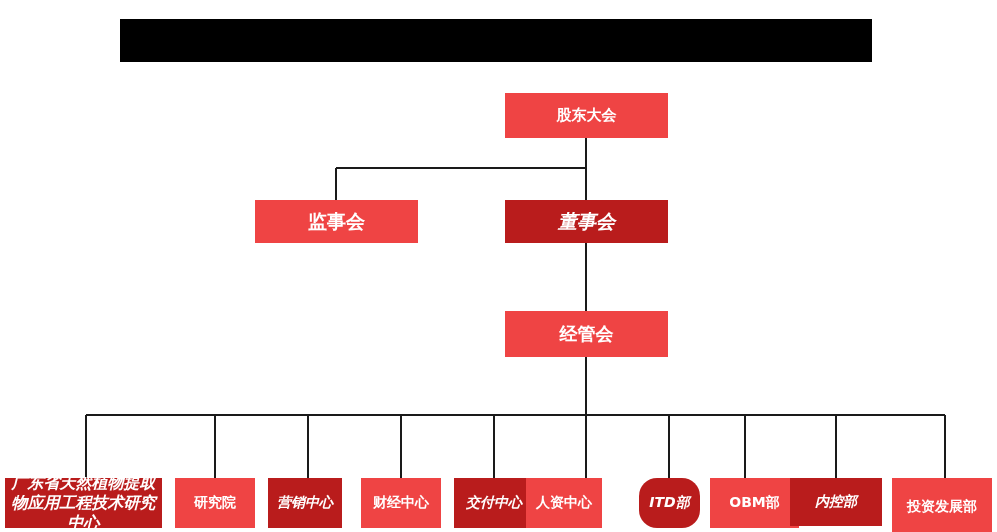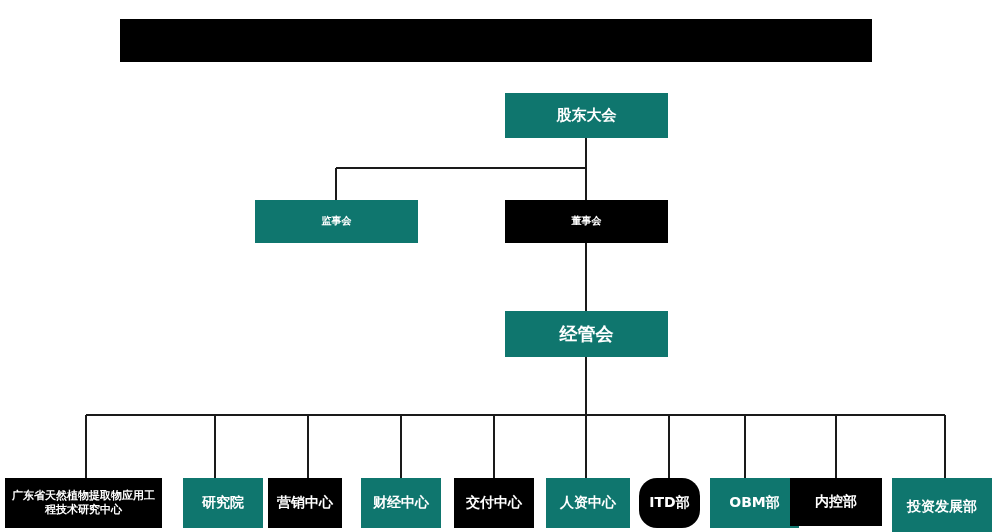--- a/index.html
+++ b/index.html
@@ -55,28 +55,28 @@
     box-sizing: border-box;
     display: flex;
     align-items: center;
     justify-content: center;
     text-align: center;
     color: #ffffff;
     font-weight: bold;
     line-height: 1.25;
     padding: 2px 3px;
   }
-  .node.dark  { background: #0f766e; }
-  .node.light { background: #000000; }
+  .node.dark  { background: #ef4444; }
+  .node.light { background: #b91c1c; font-style: italic; }
 
   .node-lvl1 { font-size: 15px; }
-  .node-lvl2 { font-size: 10px; text-align: right; }
+  .node-lvl2 { font-size: 19px; text-align: right; }
   .node-lvl3 { font-size: 18px; }
   .node-dept { font-size: 14px; }
-  .node-dept.small-text { font-size: 11px; font-weight: bold; }
+  .node-dept.small-text { font-size: 16px; font-weight: bold; }
 </style>
 </head>
 <body>
 
 <div id="chart-canvas">
 
   <div class="title-banner"></div>
 
   <svg class="connectors" width="997" height="532" viewBox="0 0 997 532">
     <g stroke="#1a1a1a" stroke-width="2.2" fill="none" shape-rendering="crispEdges">
@@ -111,29 +111,29 @@
   <div class="node node-lvl1 dark" style="left:505px; top:93px; width:163px; height:45px;">股东大会</div>
 
   <div class="node node-lvl2 dark" style="left:255px; top:200px; width:163px; height:43px;">监事会</div>
 
   <div class="node node-lvl2 light" style="left:505px; top:200px; width:163px; height:43px;">董事会</div>
 
   <div class="node node-lvl3 dark" style="left:505px; top:311px; width:163px; height:46px;">经管会</div>
 
   <div class="node node-dept light small-text" style="left:5px; top:478px; width:157px; height:50px;">广东省天然植物提取物应用工程技术研究中心</div>
 
-  <div class="node node-dept dark" style="left:175px; top:478px; width:80px; height:50px;margin-left:8px;">研究院</div>
+  <div class="node node-dept dark" style="left:175px; top:478px; width:80px; height:50px;">研究院</div>
 
   <div class="node node-dept light" style="left:268px; top:478px; width:74px; height:50px;">营销中心</div>
 
   <div class="node node-dept dark" style="left:361px; top:478px; width:80px; height:50px;">财经中心</div>
 
   <div class="node node-dept light" style="left:454px; top:478px; width:80px; height:50px;text-align:center;">交付中心</div>
 
-  <div class="node node-dept dark" style="left:546px; top:478px; width:84px; height:50px;">人资中心</div>
+  <div class="node node-dept dark" style="left:526px; top:478px; width:76px; height:50px;">人资中心</div>
 
   <div class="node node-dept light" style="left:639px; top:478px; width:61px; height:50px;border-radius:18px;">ITD部</div>
 
   <div class="node node-dept dark" style="left:710px; top:478px; width:89px; height:50px;">OBM部</div>
 
   <div class="node node-dept light" style="left:790px; top:478px; width:92px; height:48px;">内控部</div>
 
   <div class="node node-dept dark" style="left:892px; top:478px; width:100px; height:58px;">投资发展部</div>
 
 </div>

